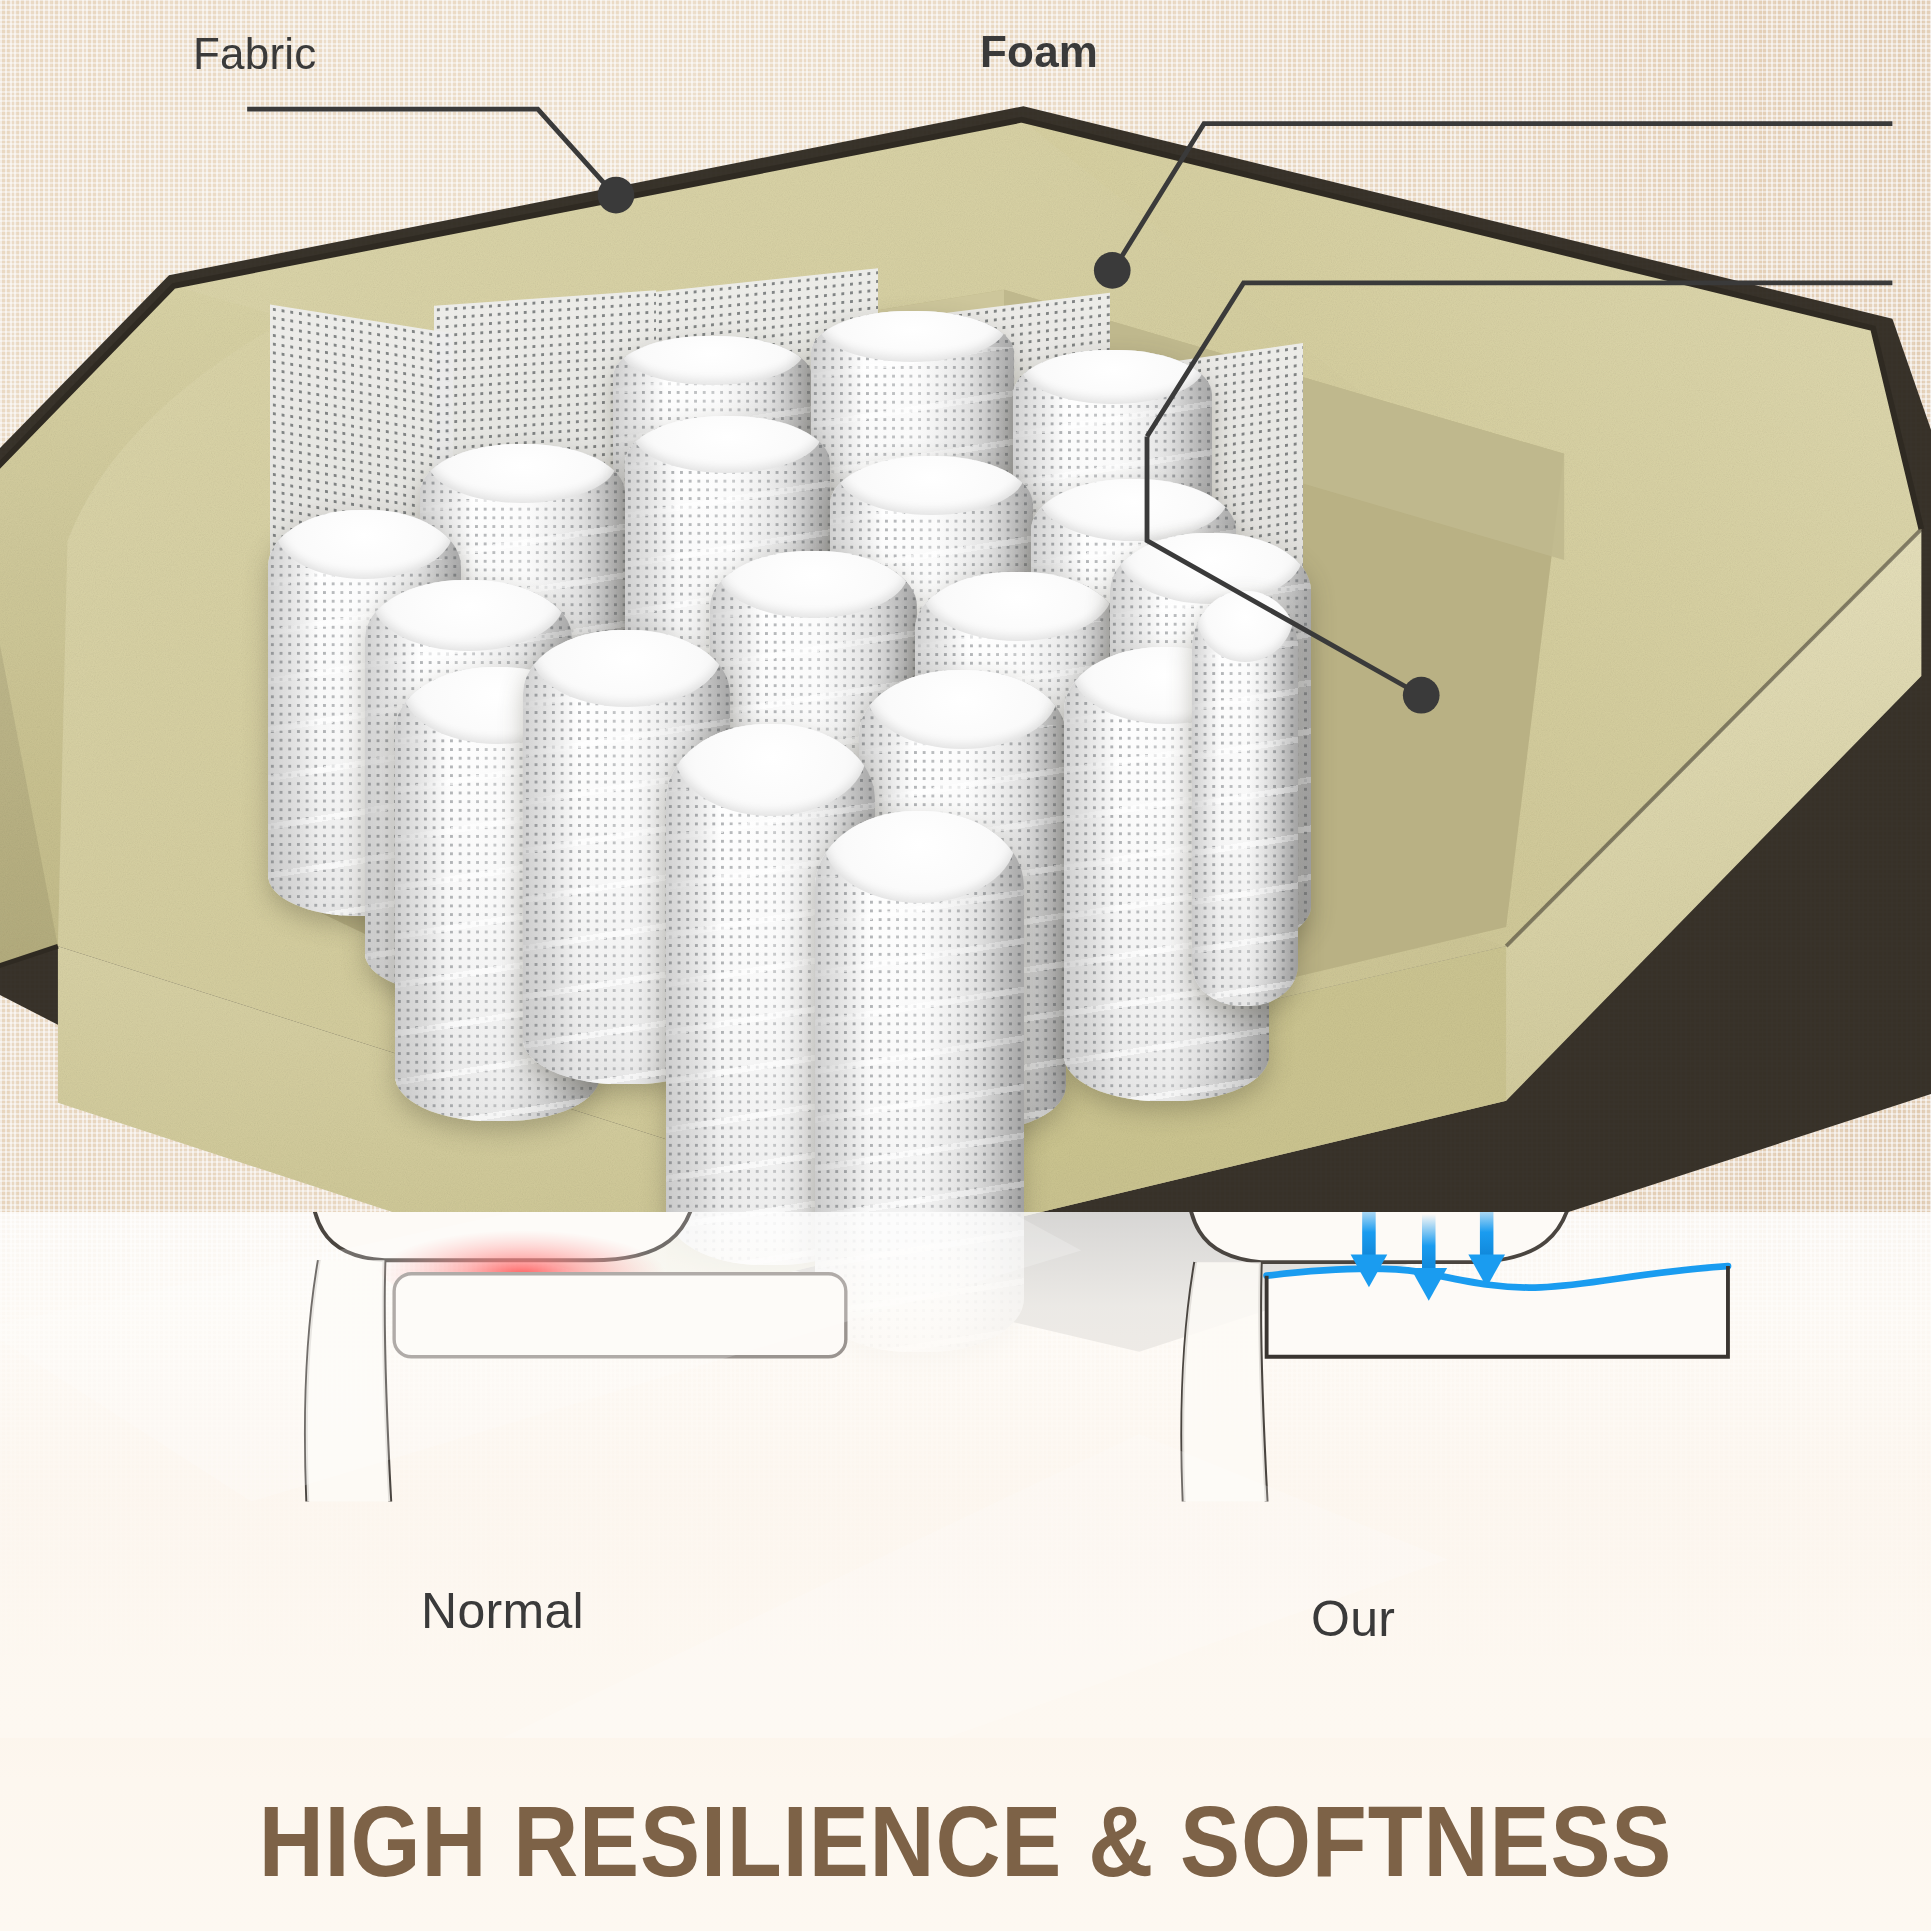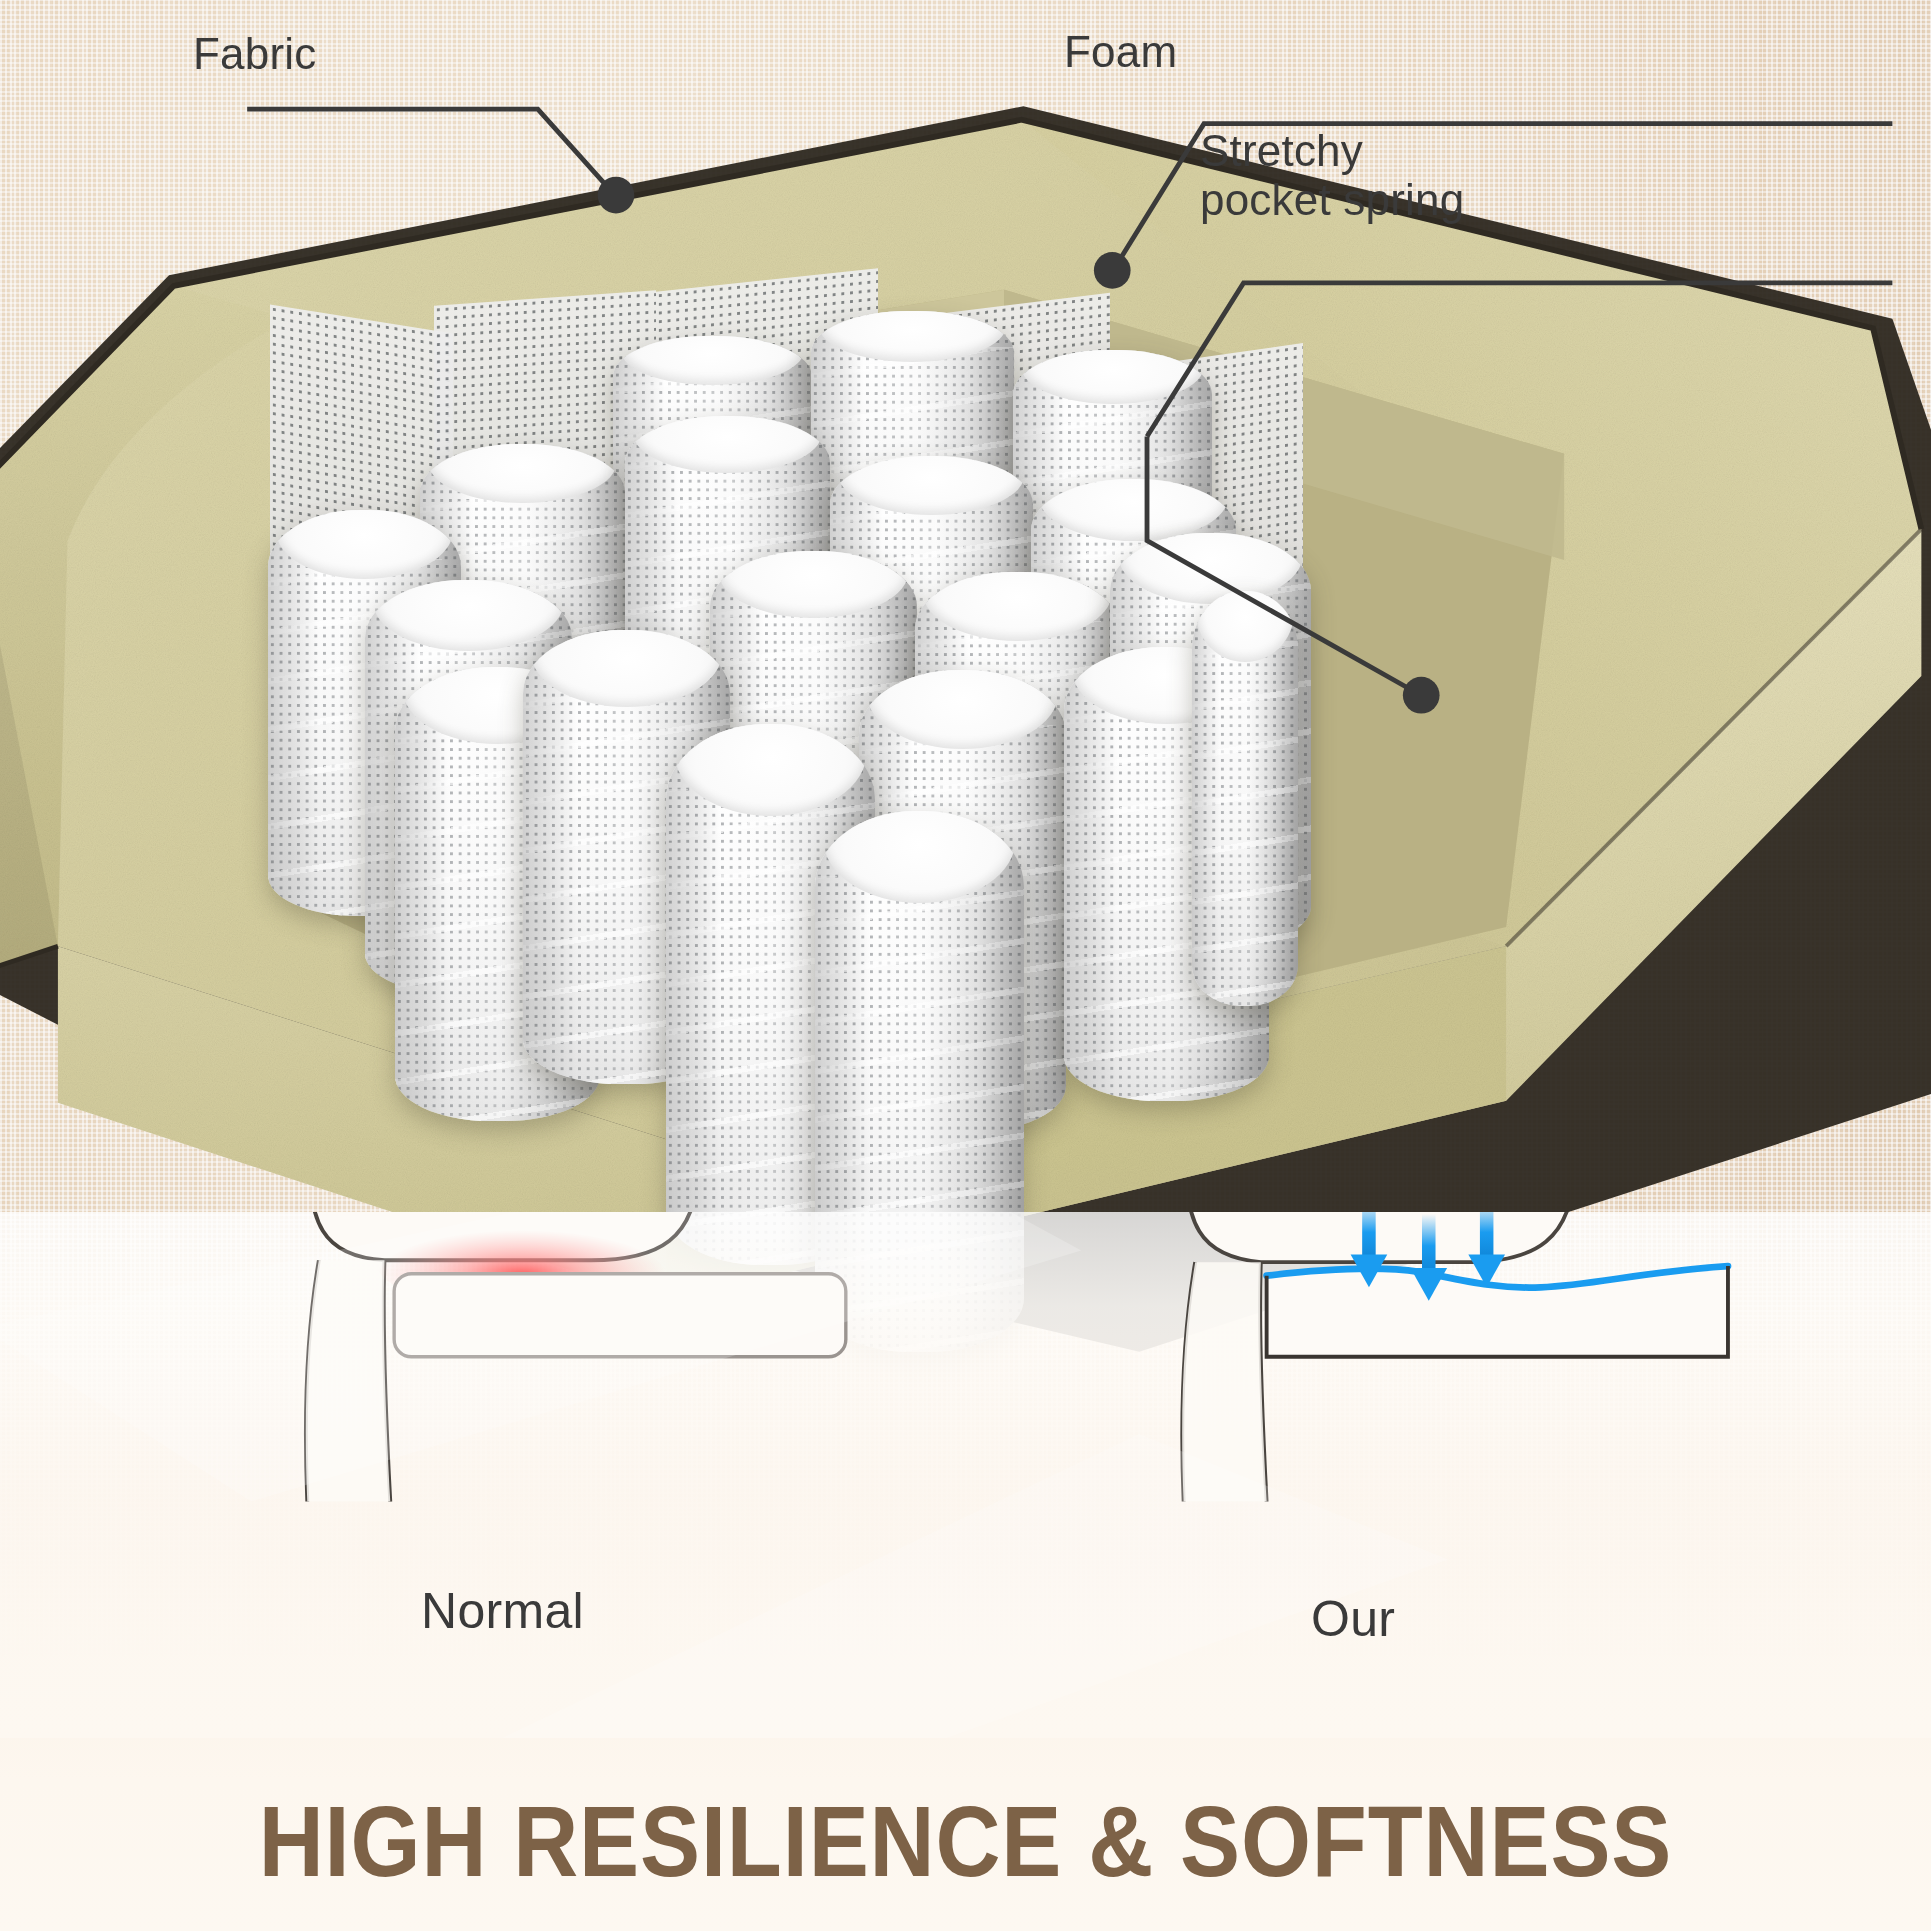--- a/index.html
+++ b/index.html
@@ -74,21 +74,21 @@
     opacity:.92;
   }
 
   
   .callout-svg{position:absolute;left:0;top:0;pointer-events:none;}
   .clabel{
     position:absolute;color:#3a3a3a;
     font-size:44px;line-height:1.12;letter-spacing:0.2px;white-space:pre-line;
   }
   #lbl-fabric{left:193px;top:29px;}
-  #lbl-foam{left:1064px;top:27px;}
+  #lbl-foam{left:980px;top:27px;font-weight:bold;}
   #lbl-spring{left:1200px;top:126px;text-align:left;}
 
   
   .compare{
     position:absolute;left:0;top:1212px;width:1931px;height:526px;
   }
   .compare-veil{
     position:absolute;inset:0;
     background:linear-gradient(180deg, rgba(255,255,255,.80) 0%, rgba(255,253,250,.90) 18%, rgba(253,247,240,.96) 55%, rgba(253,248,241,1) 100%);
   }
@@ -278,22 +278,20 @@
       <circle cx="1152" cy="280" r="19" fill="#3a3a3a"></circle>
 
       <polyline points="1960,293 1286,293 1190,450 1190,960 1420,960" fill="none" stroke="#3a3a3a" stroke-width="0"></polyline>
       <polyline points="1960,293 1288,293 1188,452" fill="none" stroke="#3a3a3a" stroke-width="5"></polyline>
       <path d="M 1188 452 L 1188 560 L 1468 718" fill="none" stroke="#3a3a3a" stroke-width="5"></path>
       <circle cx="1472" cy="720" r="19" fill="#3a3a3a"></circle>
     </svg>
 
     <div class="clabel" id="lbl-fabric">Fabric</div>
     <div class="clabel" id="lbl-foam">Foam</div>
-    <div class="clabel" id="lbl-spring">Stretchy
-pocket spring</div>
   </div>
 
   <div class="bottom-cream"></div>
 
   <div class="compare">
     <div class="compare-veil"></div>
 
     <svg class="cmp-svg" width="1931" height="526" viewBox="0 0 2000 545">
       <defs>
         <radialGradient id="redGlow" cx="50%" cy="62%" r="50%">

